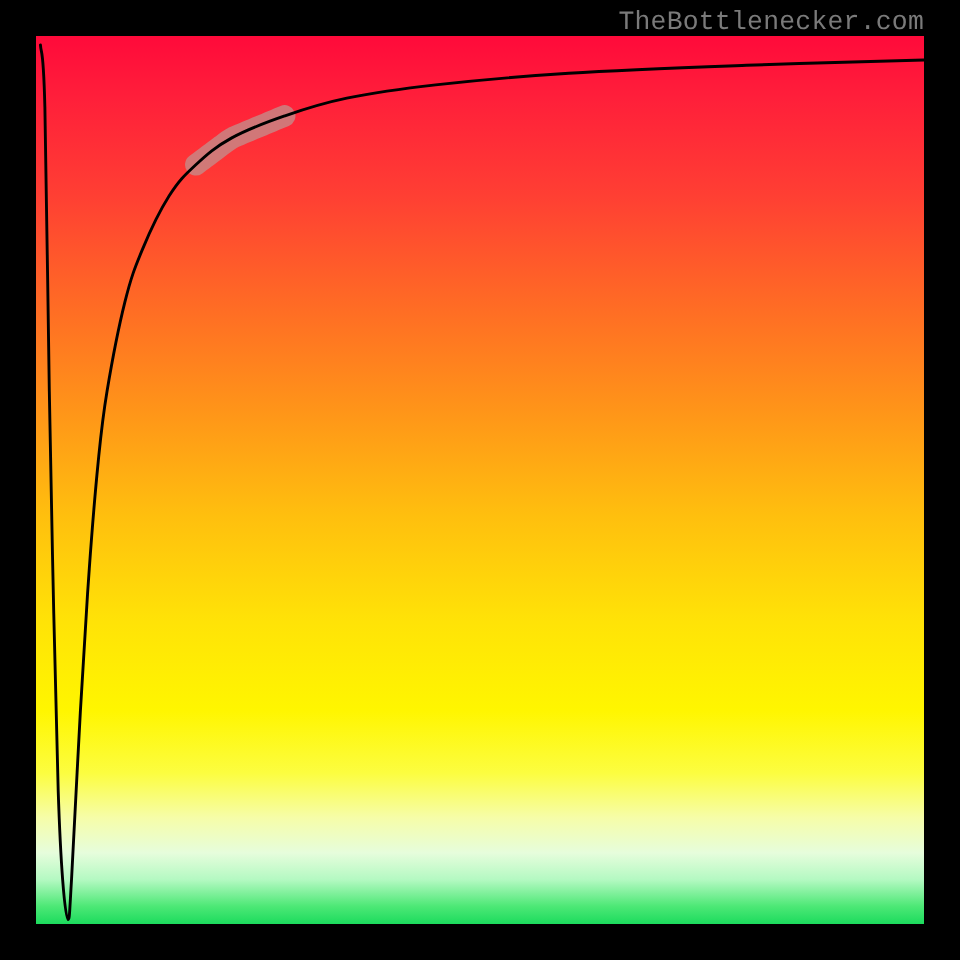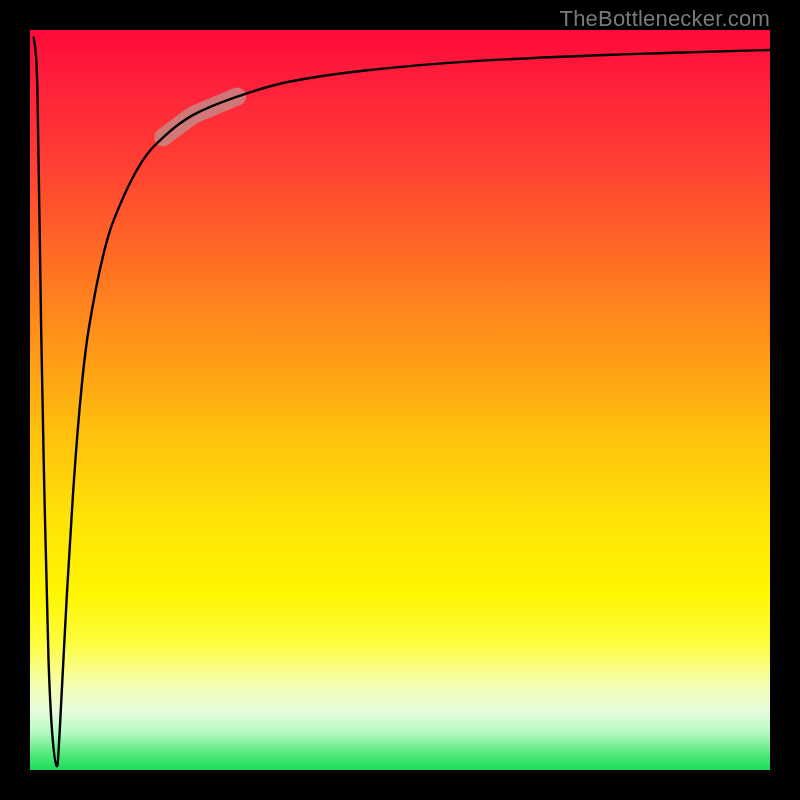--- a/index.html
+++ b/index.html
@@ -9,20 +9,21 @@
     height: 800px;
     overflow: hidden;
     background: #000;
     font-family: Arial, Helvetica, sans-serif;
   }
   .stage {
     position: relative;
     width: 800px;
     height: 800px;
     background: #000;
+    font-family: Liberation Mono, monospace;
   }
   .plot-area {
     position: absolute;
     left: 30px;
     top: 30px;
     width: 740px;
     height: 740px;
     
     background: linear-gradient(
       to bottom,

